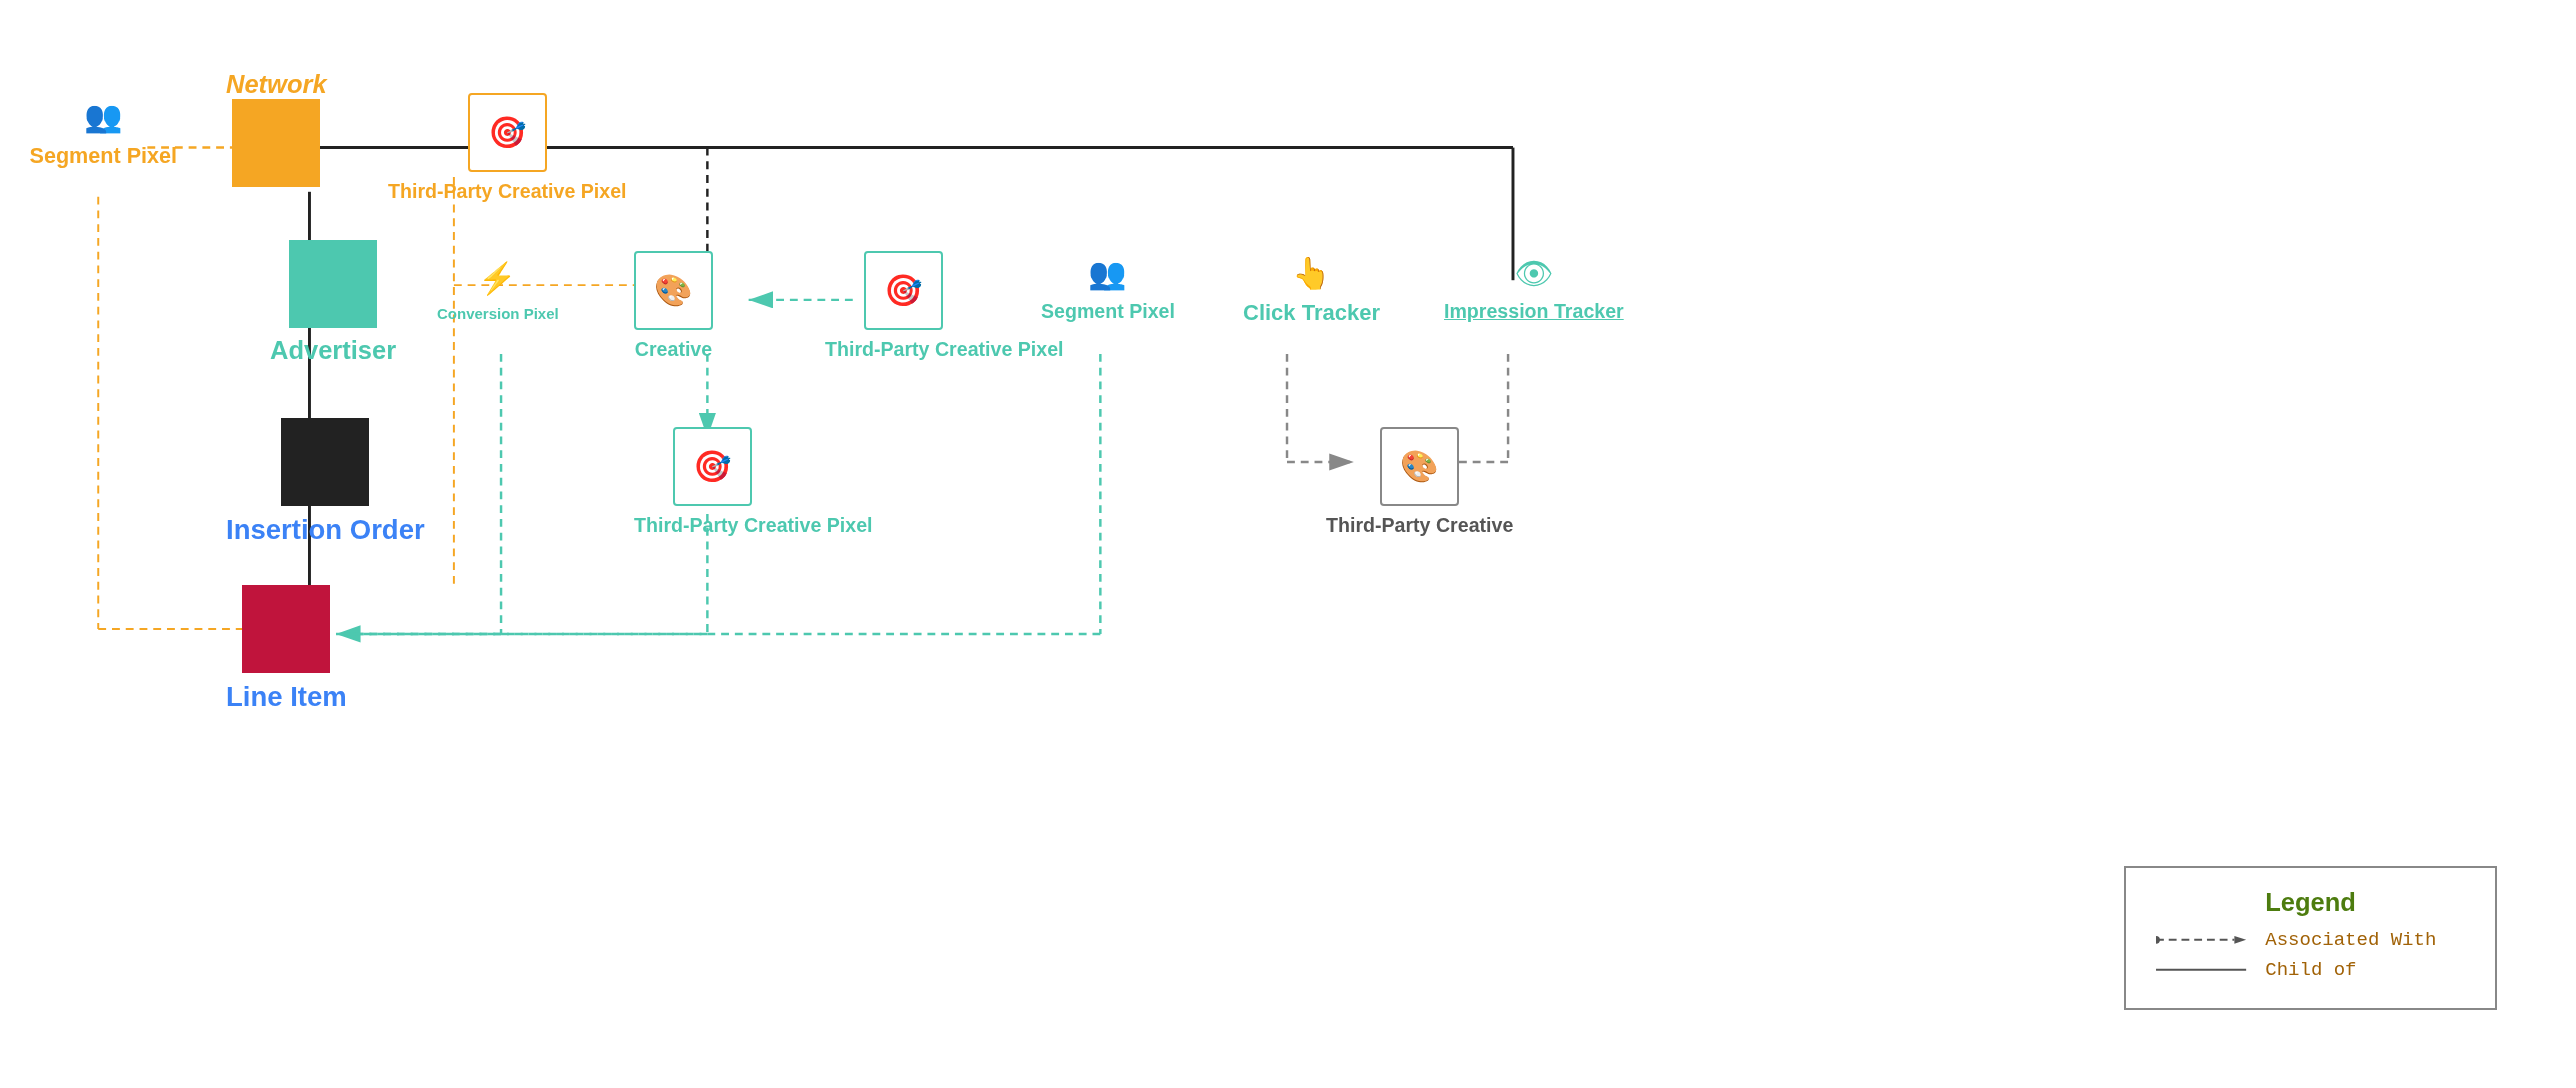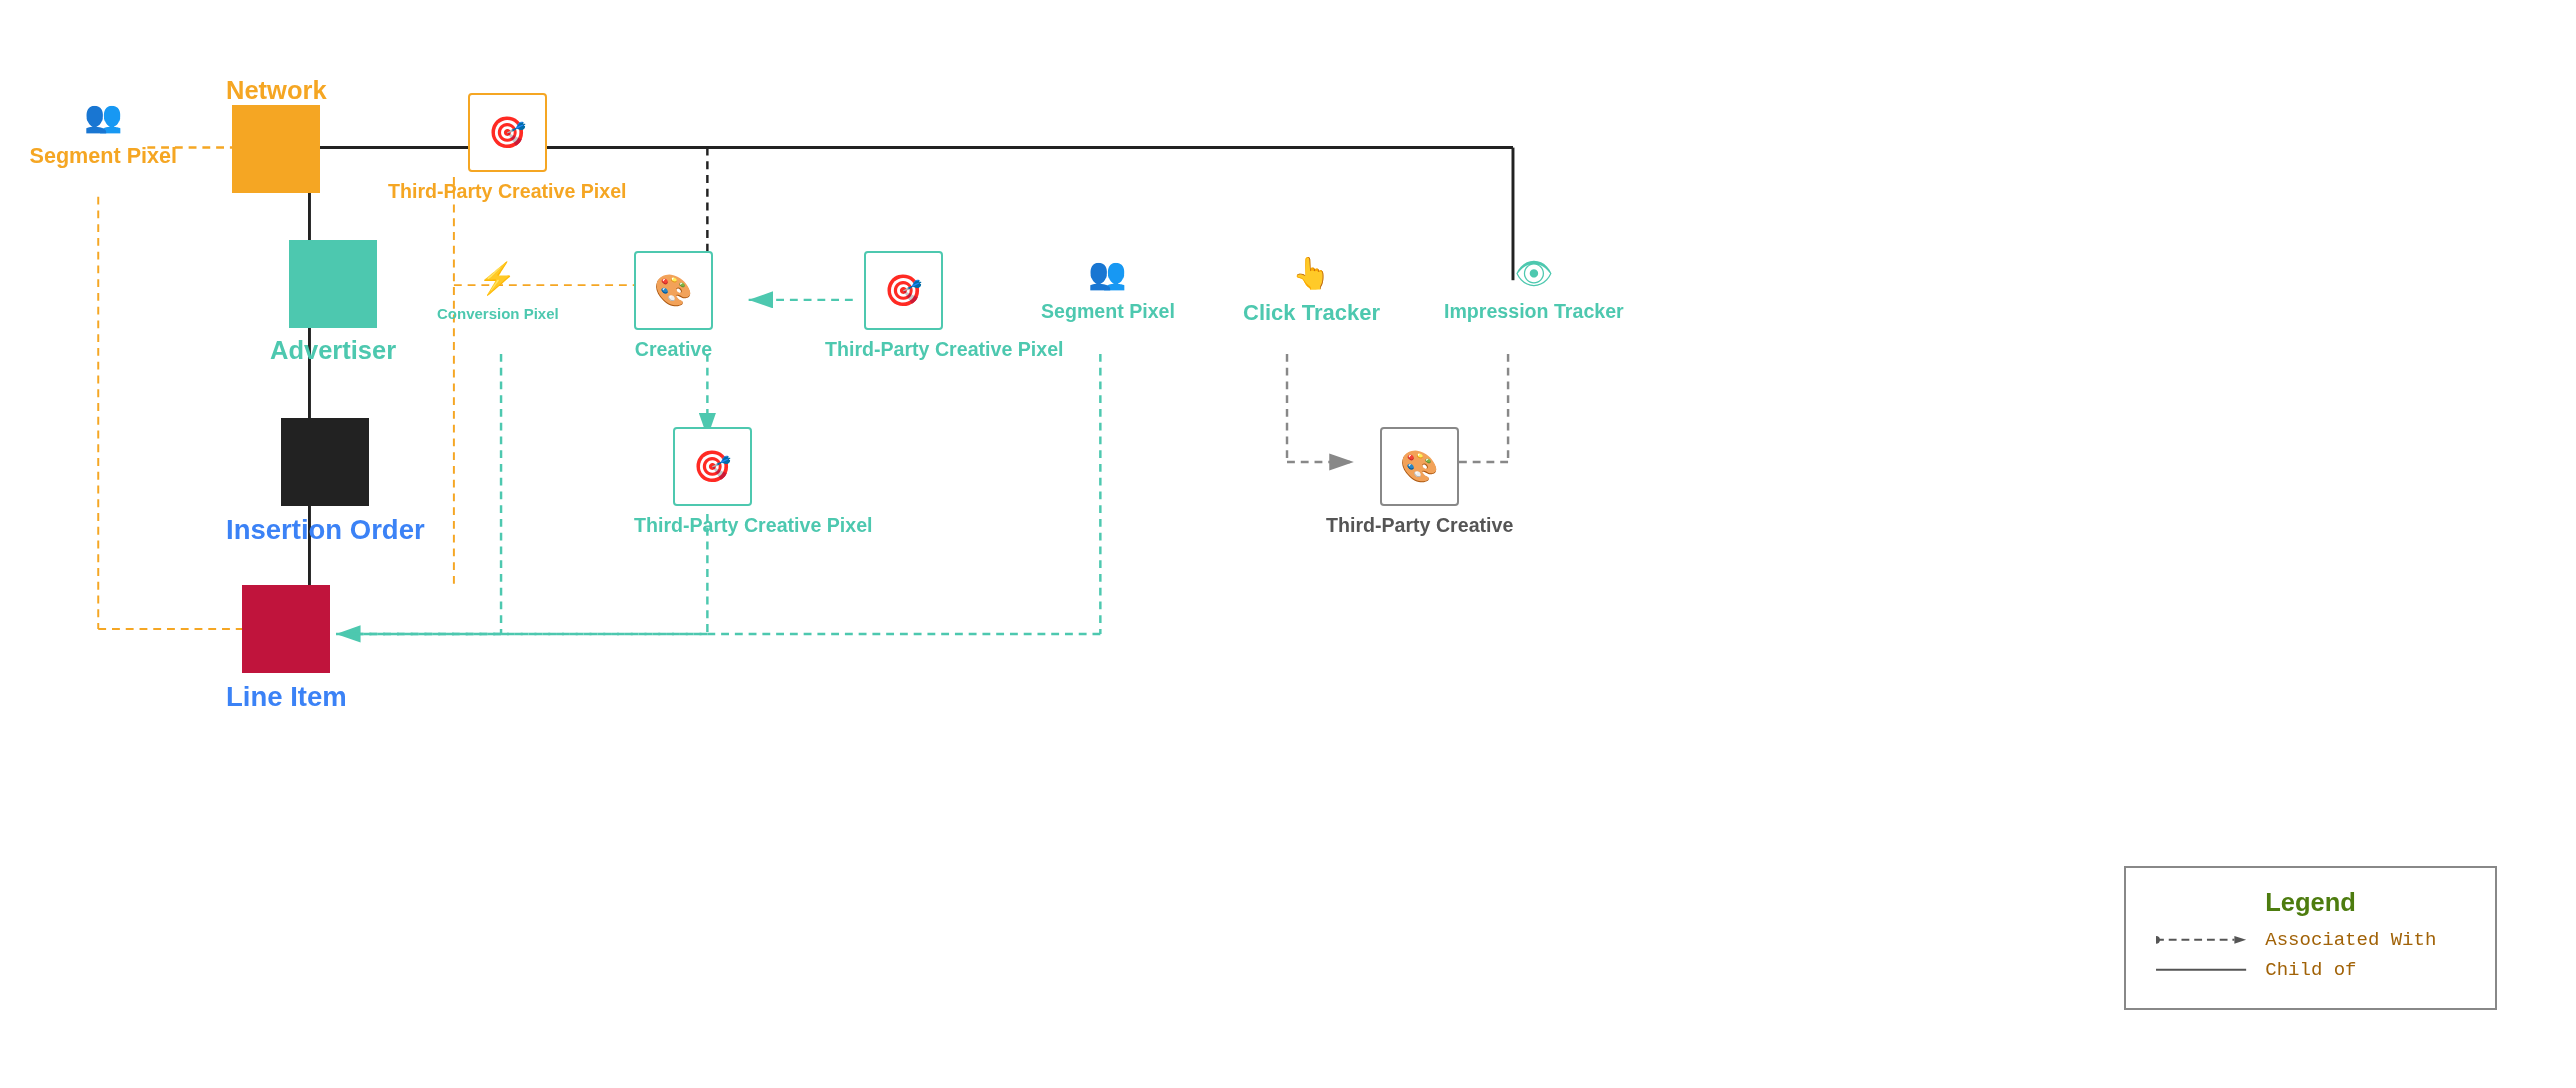--- a/index.html
+++ b/index.html
@@ -154,21 +154,21 @@
     <line x1="1310" y1="360" x2="1310" y2="470" stroke="#888" stroke-width="2.5" stroke-dasharray="8,6"></line>
     <line x1="1310" y1="470" x2="1378" y2="470" stroke="#888" stroke-width="2.5" stroke-dasharray="8,6" marker-end="url(#arrowhead-gray)"></line>
 
     <line x1="1535" y1="360" x2="1535" y2="470" stroke="#888" stroke-width="2.5" stroke-dasharray="8,6"></line>
     <line x1="1535" y1="470" x2="1460" y2="470" stroke="#888" stroke-width="2.5" stroke-dasharray="8,6" marker-end="url(#arrowhead-gray)"></line>
 
     <line x1="100" y1="200" x2="100" y2="640" stroke="#F5A623" stroke-width="2" stroke-dasharray="8,6"></line>
     <line x1="100" y1="640" x2="250" y2="640" stroke="#F5A623" stroke-width="2" stroke-dasharray="8,6"></line>
   </svg>
 
-  <div class="node" style="left:226px; top:68px;">
+  <div class="node" style="left:226px; top:62px;font-style:italic;">
     <div class="node-label orange-label">Network</div>
     <div class="node-box node-square orange"></div>
   </div>
 
   <div class="node" style="left:29.5px; top:98px;">
     <span class="icon orange-label">👥</span>
     <div class="node-label orange-label" style="font-size:21.6px;">Segment Pixel</div>
   </div>
 
   <div class="node" style="left:388px; top:93px;">
@@ -207,21 +207,21 @@
     <div class="node-label teal-label" style="font-size:19.6px;">Segment Pixel</div>
   </div>
 
   <div class="node" style="left:1243px; top:255px;">
     <span class="icon teal-label">👆</span>
     <div class="node-label teal-label" style="font-size:22px;">Click Tracker</div>
   </div>
 
   <div class="node" style="left:1444px; top:255px;">
     <span class="icon teal-label">👁</span>
-    <div class="node-label teal-label" style="font-size:19.6px;">Impression Tracker</div>
+    <div class="node-label teal-label" style="font-size:19.6px;text-decoration:underline;">Impression Tracker</div>
   </div>
 
   <div class="node" style="left:634px; top:427px;">
     <div class="node-box node-icon-box teal-border">
       <span class="icon teal-label">🎯</span>
     </div>
     <div class="node-label teal-label" style="font-size:19.6px; max-width:157px;">Third-Party Creative Pixel</div>
   </div>
 
   <div class="node" style="left:226px; top:418px;">

